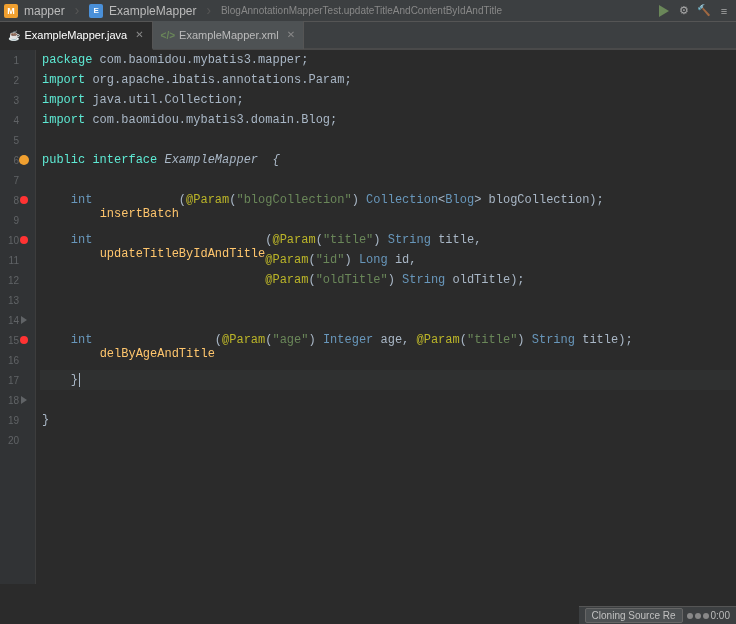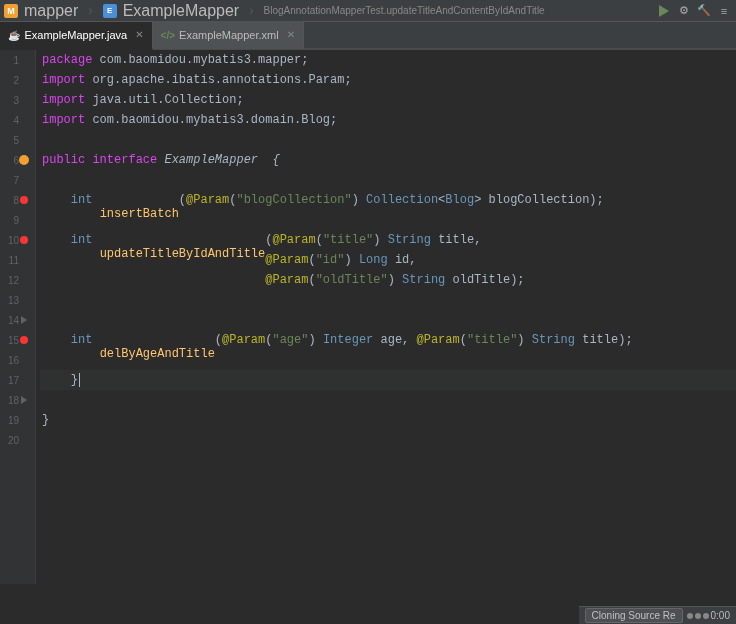--- a/index.html
+++ b/index.html
@@ -104,21 +104,21 @@
       display: flex;
       align-items: center;
       white-space: pre;
       padding-left: 2px;
     }
     .code-line.current-line {
       background: #323232;
     }
 
     
-    .kw { color: #d946ef; } 
+    .kw { color: #5eead4; } 
     .type { color: #6897bb; }
     .string { color: #6a8759; }
     .annotation { color: #bbb529; }
     .plain { color: #a9b7c6; }
     .method { color: #ffc66d; margin-top: 28px; }
 
     
     .status-bar {
       position: absolute;
       bottom: 0;
@@ -160,21 +160,21 @@
     }
     .app-topbar-icon {
       width: 14px; height: 14px;
       background: #f0a030;
       border-radius: 2px;
       display: flex; align-items: center; justify-content: center;
       font-size: 8px; color: white; font-weight: bold;
     }
     .app-topbar-text {
       font-family: Arial, sans-serif;
-      font-size: 16px;
+      font-size: 12px;
       color: #bbbbbb;
     }
     .topbar-separator {
       color: #555; font-size: 14px; margin: 0 2px;
     }
     .topbar-right {
       margin-left: auto;
       display: flex; align-items: center; gap: 4px;
     }
     .topbar-btn {

